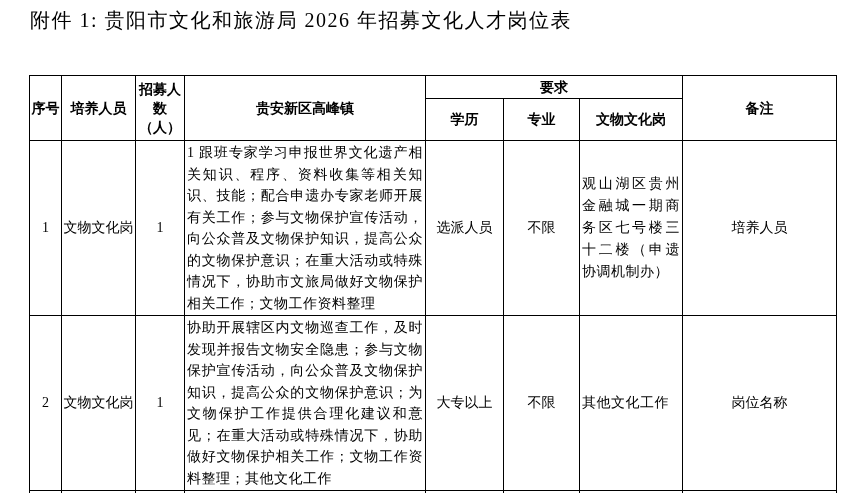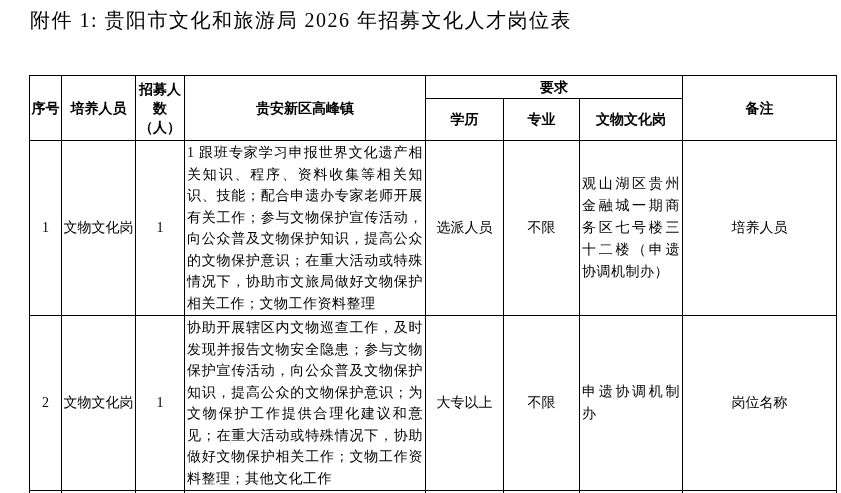--- a/index.html
+++ b/index.html
@@ -112,21 +112,21 @@
         <td class="c-location">观山湖区贵州金融城一期商务区七号楼三十二楼（申遗协调机制办）</td>
         <td class="c-center">培养人员</td>
       </tr>
       <tr class="body-row-2">
         <td class="c-center">2</td>
         <td class="c-center">文物文化岗</td>
         <td class="c-center">1</td>
         <td class="c-duties">协助开展辖区内文物巡查工作，及时发现并报告文物安全隐患；参与文物保护宣传活动，向公众普及文物保护知识，提高公众的文物保护意识；为文物保护工作提供合理化建议和意见；在重大活动或特殊情况下，协助做好文物保护相关工作；文物工作资料整理；其他文化工作</td>
         <td class="c-center">大专以上</td>
         <td class="c-center">不限</td>
-        <td class="c-location">申遗协调机制办</td>
+        <td class="c-location">其他文化工作</td>
         <td class="c-center">岗位名称</td>
       </tr>
       <tr class="body-row-3">
         <td class="c-center">3</td>
         <td class="c-center">文物文化岗</td>
         <td class="c-center">1</td>
         <td class="c-duties">协助开展辖区内文物巡查工作，及时发现并报告文物安全隐患；参与文物保护宣传</td>
         <td class="c-center">大专以上</td>
         <td class="c-center">不限</td>
         <td class="c-location">贵安新区马场镇</td>

